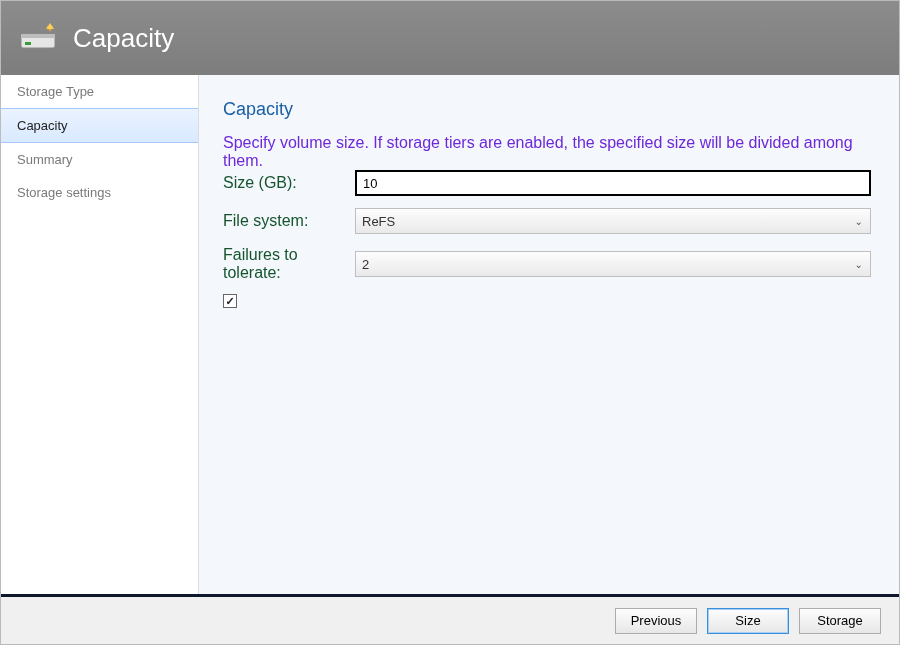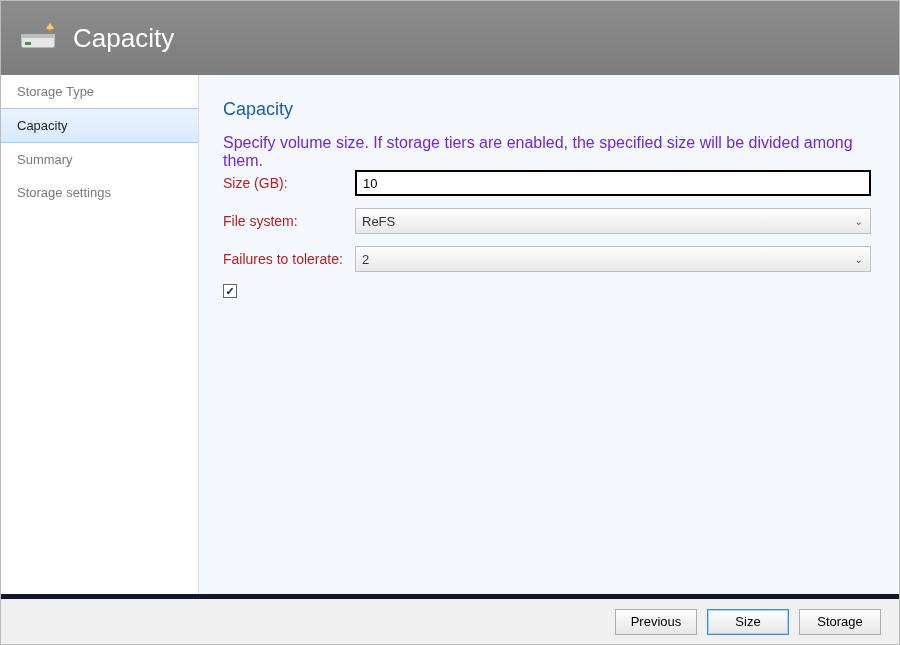--- a/index.html
+++ b/index.html
@@ -66,22 +66,22 @@
       color: #6d28d9;
       font-size: 16px;
     }
     .form-row {
       display: flex;
       align-items: center;
       margin-bottom: 12px;
     }
     .form-label {
       width: 132px;
-      color: #b91c1c;
-      font-size: 14px;
+      color: #14532d;
+      font-size: 16px;
     }
     .text-input {
       flex: 1;
       height: 26px;
       border: 2px solid #000000;
       background: #fff;
       padding: 11px 6px;
       font-size: 13px;
       font-family: inherit;
       outline: none;
@@ -131,21 +131,21 @@
     }
     .checkbox.checked::after {
       content: "✓";
       color: #222;
       font-weight: bold;
     }
     
     .footer {
       height: 50px;
       background: #f0f0f0;
-      border-top: 5px solid #0f172a;
+      border-top: 3px solid #0f172a;
       display: flex;
       align-items: center;
       justify-content: flex-end;
       gap: 10px;
       padding: 0 18px;
     }
     .btn {
       min-width: 82px;
       height: 26px;
       border: 1px solid #adadad;

